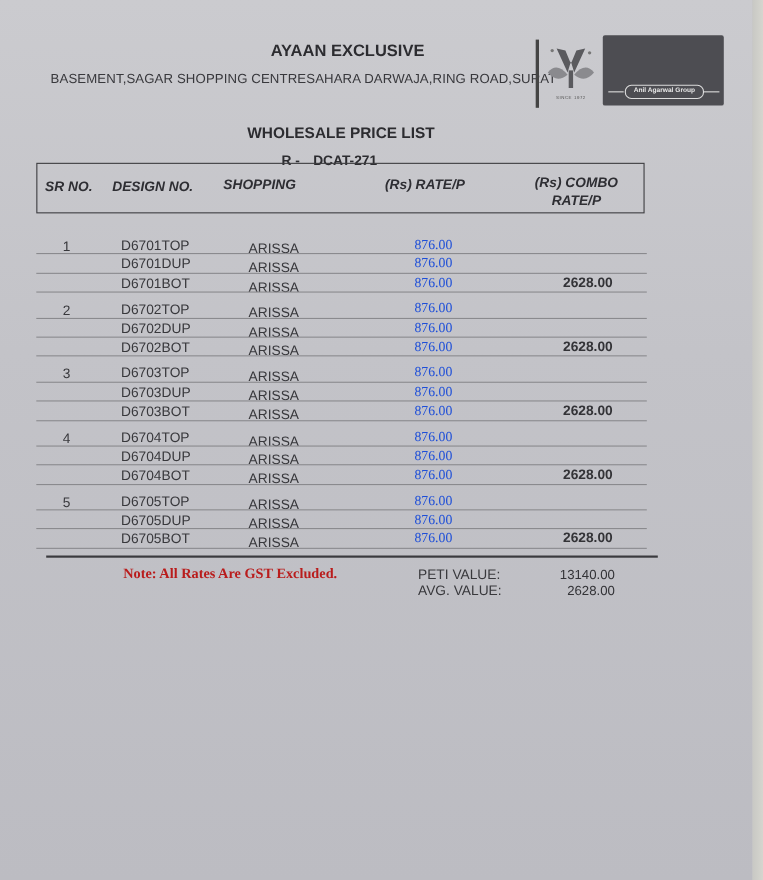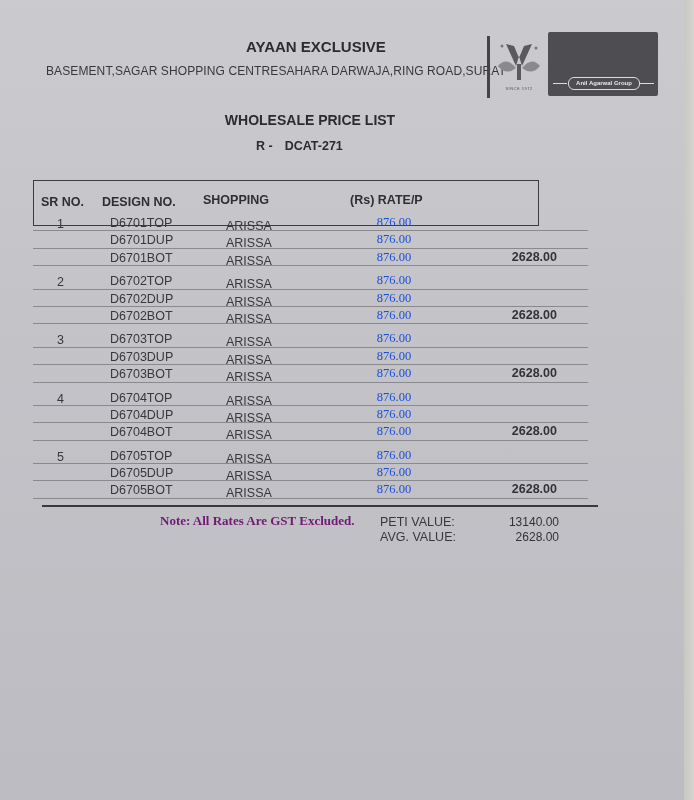--- a/index.html
+++ b/index.html
@@ -46,42 +46,42 @@
   .vipul-line-l { left: 5px; } .vipul-line-r { left: 92px; }
   .doc-title {
     position: absolute; left: 0; width: 620px; top: 100px; text-align: center;
     font-weight: bold; font-size: 14px; color: #2c2c30; margin-top: 12px;
   }
   .ref {
     position: absolute; left: 256px; top: 139px; font-weight: bold; font-size: 12.5px; color: #2c2c30;
   }
   .ref .gap { display: inline-block; width: 12px; }
   .header-box {
-    position: absolute; left: 33px; top: 180px; width: 506px; height: 46px;
-    border: 1.5px solid #3c3c40; box-sizing: border-box;
+    position: absolute; left: 33px; top: 148px; width: 553px; height: 46px;
+    border: 1.5px solid #3c3c40; box-sizing: border-box; font-style: italic;
   }
   .hcell { position: absolute; font-weight: bold; font-size: 12.5px; color: #2e2e33; }
   .h-sr { left: 7px; top: 14px; }
   .h-design { left: 68px; top: 14px; }
   .h-cat { left: 169px; top: 12px; }
   .h-rate { left: 316px; top: 12px; }
   .h-combo { left: 440px; top: 9px; width: 100px; text-align: center; line-height: 16px; }
   .rows { position: absolute; left: 33px; top: 214px; width: 555px; }
   .row { position: relative; height: 17.4px; font-size: 12.5px; color: #38383c; }
   .row .sr { position: absolute; left: 24px; top: 3px; }
   .row .design { position: absolute; left: 77px; top: 2px; }
   .row .cat { position: absolute; left: 170px; top: 5px; margin-left: 23px; }
   .row .rate { position: absolute; left: 330px; width: 62px; text-align: center; top: 1px; color: #1d4ed8; font-family: Liberation Serif, serif; }
   .row .combo { position: absolute; left: 440px; width: 84px; text-align: right; top: 1px; font-weight: bold; color: #333337; }
   .row .line { position: absolute; left: 0; right: 0; bottom: 0; height: 1px; background: #8a8a8e; }
   .group-gap { height: 6px; }
   .footer-line { position: absolute; left: 42px; top: 505px; width: 556px; height: 1.5px; background: #3a3a3e; }
   .note {
     position: absolute; left: 112px; top: 513px; font-family: "Liberation Serif", serif;
-    font-weight: bold; font-size: 13px; color: #701a75; margin-left: 48px;
+    font-weight: bold; font-size: 13px; color: #b91c1c;
   }
   .summary-label { position: absolute; left: 380px; width: 98px; text-align: left; font-size: 12.5px; color: #38383c; }
   .summary-value { position: absolute; left: 490px; width: 69px; text-align: right; font-size: 12px; color: #333337; }
   .s1 { top: 515px; } .s2 { top: 530px; }
 </style>
 </head>
 <body>
 
 <div class="page"></div>
 <div class="page-edge"></div>
@@ -110,20 +110,24 @@
 <div class="doc-title">WHOLESALE PRICE LIST</div>
 <div class="ref">
   <span>R -</span><span class="gap"></span><span>DCAT-271</span>
 </div>
 
 <div class="header-box">
   <div class="hcell h-sr">SR NO.</div>
   <div class="hcell h-design">DESIGN NO.</div>
   <div class="hcell h-cat">SHOPPING</div>
   <div class="hcell h-rate">(Rs) RATE/P</div>
+  <div class="hcell h-combo">
+    <div>(Rs) COMBO</div>
+    <div>RATE/P</div>
+  </div>
 </div>
 
 <div class="rows" id="rows">
     <div class="row">
       <span class="sr">1</span>
       <span class="design">D6701TOP</span>
       <span class="cat">ARISSA</span>
       <span class="rate">876.00</span>
       <span class="combo"></span>
       <div class="line"></div>

